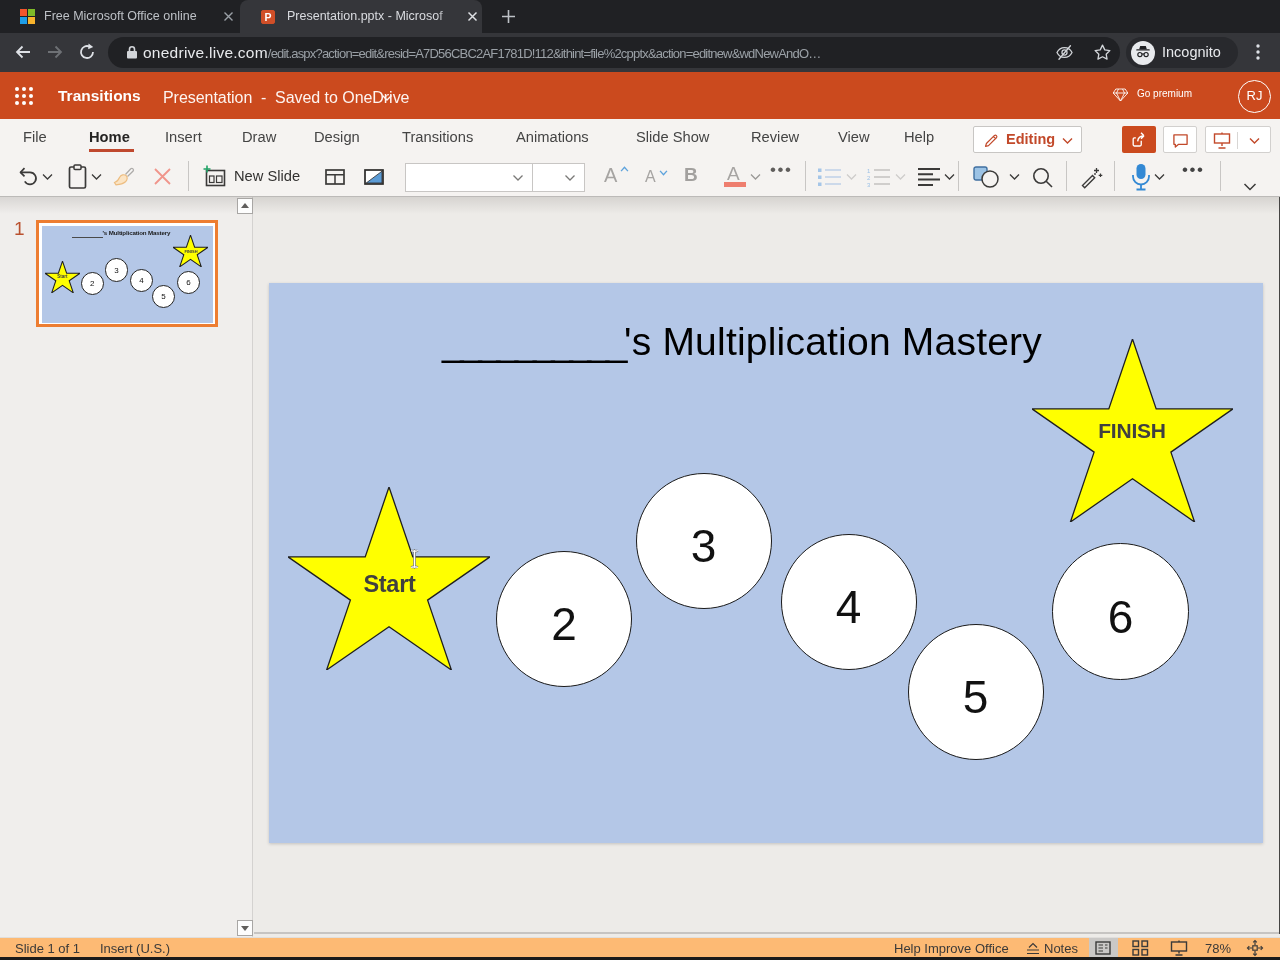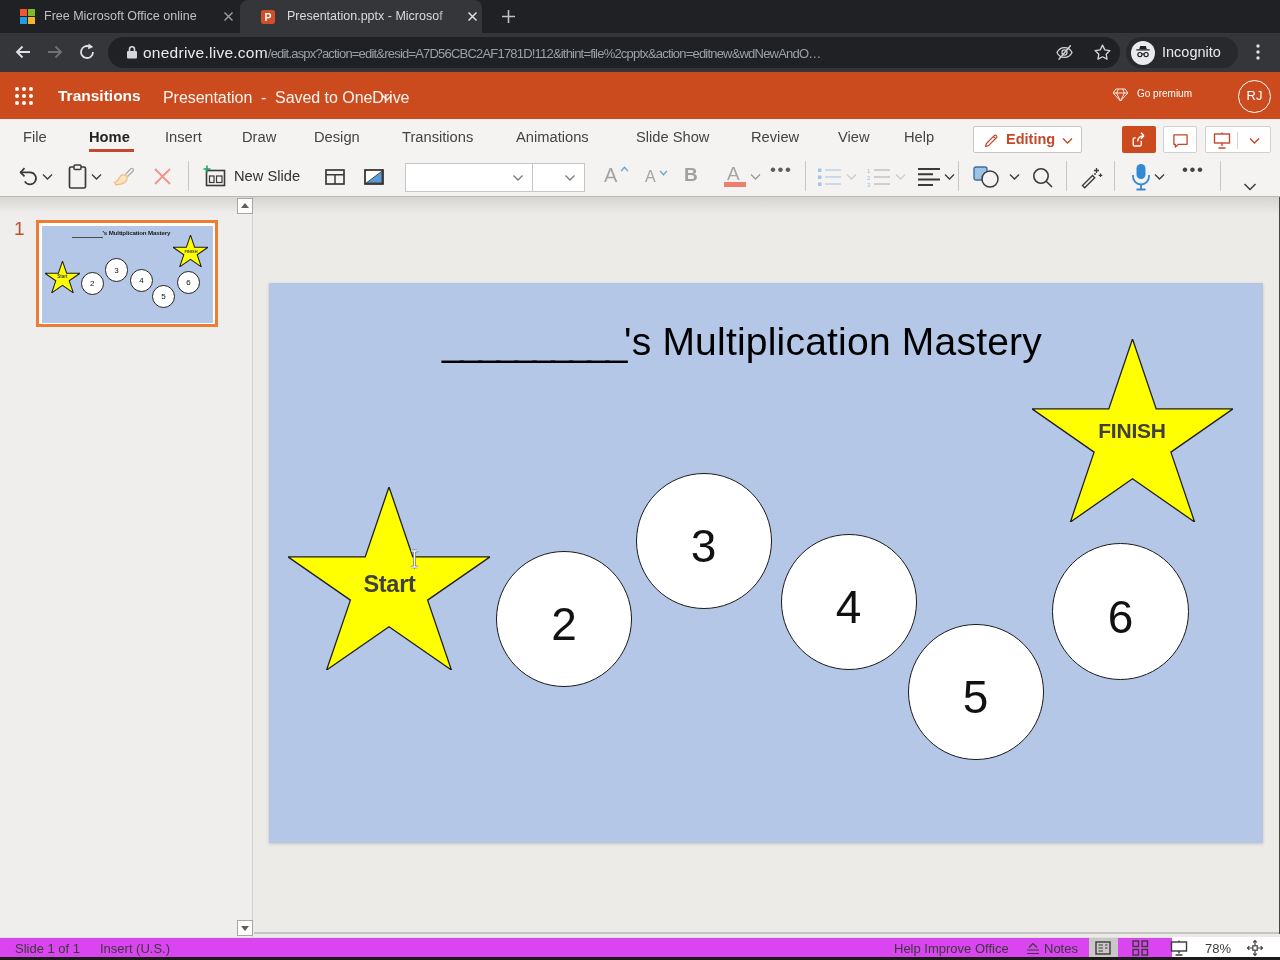--- a/index.html
+++ b/index.html
@@ -14,21 +14,21 @@
   #incog { position:absolute; left:1126px; top:37px; width:112px; height:31px; border-radius:16px; background:#28292d; }
   
   #ppheader { position:absolute; left:0; top:72px; width:1280px; height:47px; background:#cb4a1e; }
   #searchpill { position:absolute; left:436px; top:80px; width:469px; height:32px; border-radius:2px; background:#eed3c8; }
   
   #ribbon { position:absolute; left:0; top:119px; width:1280px; height:78px; background:#f5f3f1; border-bottom:1px solid #bcbab8; }
   .rtab { position:absolute; top:0; height:36px; line-height:36px; font-size:14.7px; color:#444; }
   
   #content { position:absolute; left:0; top:197px; width:1280px; height:740px; background:#edebe8; }
   #leftpane { position:absolute; left:0; top:0; width:253px; height:740px; background:#f0eeec; border-right:1px solid #d4d2d0; }
-  #statusbar { position:absolute; left:0; top:937px; width:1172px; height:20px; background:#d946ef; border-top:1px solid #e0dedc; font-size:13px; color:#3b3a39; }
+  #statusbar { position:absolute; left:0; top:937px; width:1280px; height:20px; background:#fdba74; border-top:1px solid #e0dedc; font-size:13px; color:#3b3a39; }
   #blackstrip { position:absolute; left:0; top:957px; width:1280px; height:3px; background:#1b1a19; }
   #slide { position:absolute; left:269px; top:283px; width:994px; height:560px; background:#b4c7e7; box-shadow:0 1px 3px rgba(0,0,0,0.18); }
   .circle { position:absolute; background:#fff; border:1.5px solid #1a1a1a; border-radius:50%;
             display:flex; align-items:center; justify-content:center; padding-top:11px; font-size:46px; color:#111; }
   .startxt { position:absolute; font-weight:bold; color:#404040; text-align:center; }
   .thumbc { width:23.5px; height:23.5px; background:#fff; border:1px solid #222; border-radius:50%;
             display:flex; align-items:center; justify-content:center; font-size:8px; color:#111; }
 </style>
 </head>
 <body>

